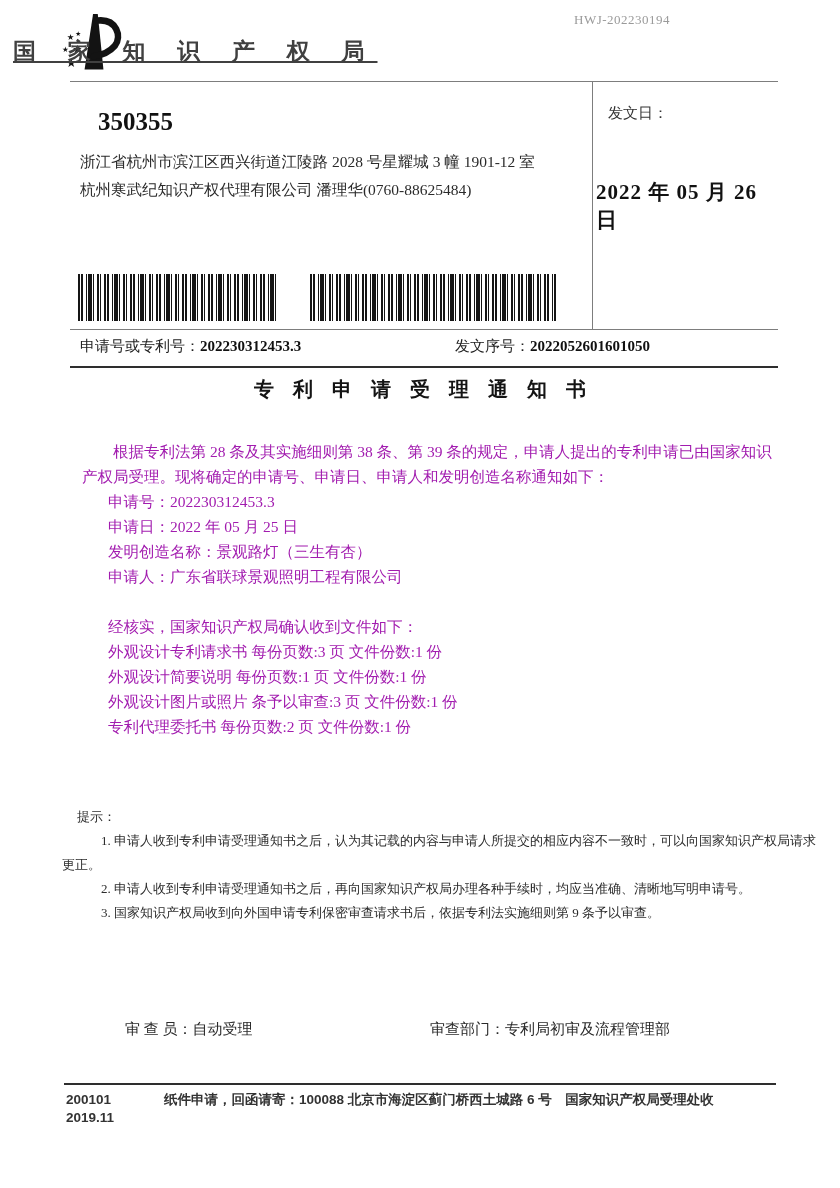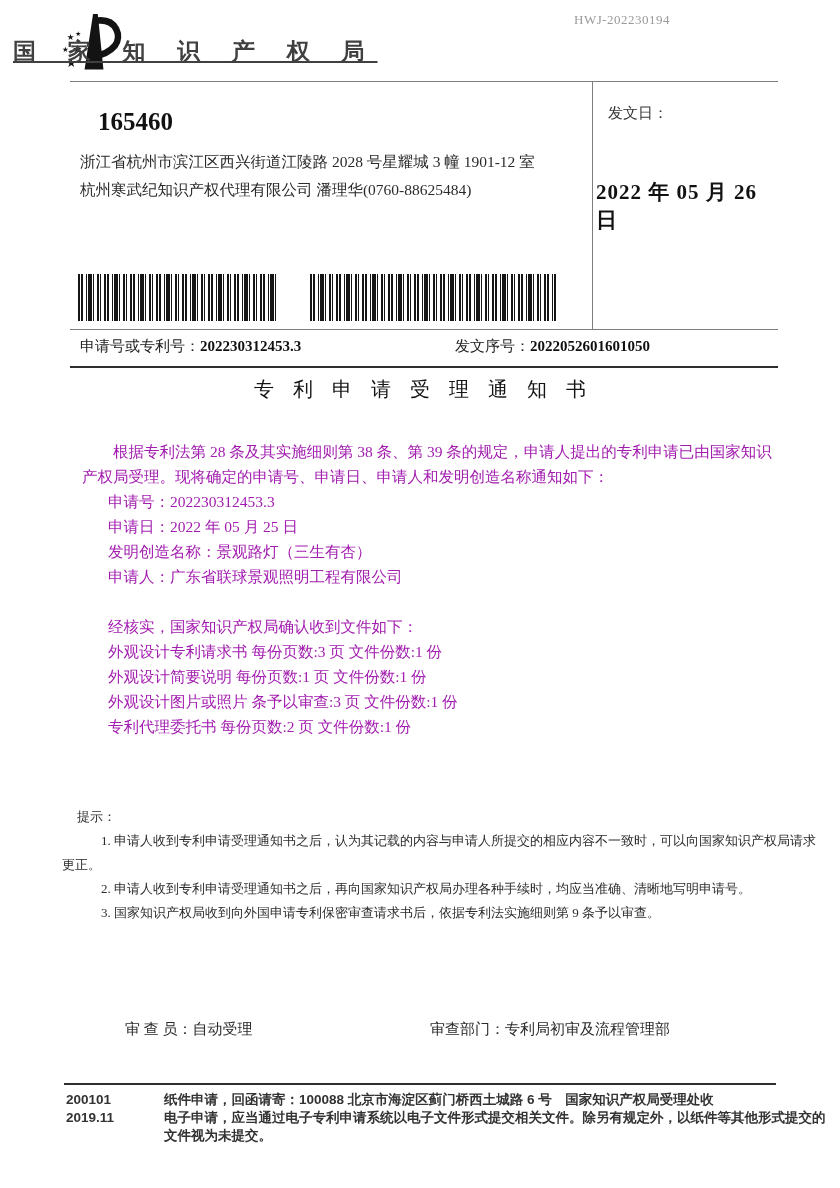--- a/index.html
+++ b/index.html
@@ -53,21 +53,21 @@
   .meta-row { position:absolute; top:337px; left:0; width:840px; font-size:15px; color:#222; }
   .meta-app { position:absolute; left:80px; top:0; white-space:nowrap; }
   .meta-serial { position:absolute; left:455px; top:0; white-space:nowrap; }
   .meta-value { font-weight:bold; color:#111; }
 
   .rule-thick { position:absolute; left:70px; width:708px; height:2px; background:#2e2e2e; }
   .rule-title { top:366px; }
 
   .notice-title {
     position:absolute; top:376px; left:0; width:840px; text-align:center;
-    font-size:20px; font-weight:normal; letter-spacing:7px; text-indent:7px; color:#141414;
+    font-size:20px; font-weight:bold; letter-spacing:7px; text-indent:7px; color:#141414;
   }
 
   
   .body-block { position:absolute; top:407px; left:82px; width:700px; font-size:15.5px; line-height:25px; color:#a21caf;margin-top:32px; }
   .intro { text-indent:2em; }
   .detail-line, .file-line, .received-intro { padding-left:26px; }
   .spacer-line { height:25px; }
 
   
   .hints { position:absolute; top:805px; left:62px; width:762px; font-size:13px; line-height:24px; color:#2c2c2c; }
@@ -103,21 +103,21 @@
       <text x="1" y="42" font-size="8" fill="#131313">★</text>
       <text x="12" y="44" font-size="12" fill="#131313">★</text>
       <text x="5" y="58" font-size="13" fill="#131313">★</text>
     </svg>
   </div>
 
   <div class="header-title">国 家 知 识 产 权 局</div>
 
   <div class="header-box">
     <div class="header-divider"></div>
-    <div class="postal-code">165460</div>
+    <div class="postal-code">350355</div>
     <div class="address">
       <div>浙江省杭州市滨江区西兴街道江陵路 2028 号星耀城 3 幢 1901-12 室</div>
       <div>杭州寒武纪知识产权代理有限公司  潘理华(0760-88625484)</div>
     </div>
     <div class="issue-date-label">发文日：</div>
     <div class="issue-date-value">2022 年 05 月 26 日</div>
     <div class="barcode barcode-1"></div>
     <div class="barcode barcode-2"></div>
   </div>
 
@@ -166,17 +166,16 @@
 
   <div class="rule-footer"></div>
 
   <div class="footer">
     <div class="footer-row">
       <div class="footer-code">200101</div>
       <div class="footer-text">纸件申请，回函请寄：100088 北京市海淀区蓟门桥西土城路 6 号　国家知识产权局受理处收</div>
     </div>
     <div class="footer-row">
       <div class="footer-code">2019.11</div>
-      <div class="footer-text">电子申请，应当通过电子专利申请系统以电子文件形式提交相关文件。除另有规定外，以纸件等其他形式提交的文件视为未提交。</div>
     </div>
   </div>
 
 </div>
 
 </body></html>

